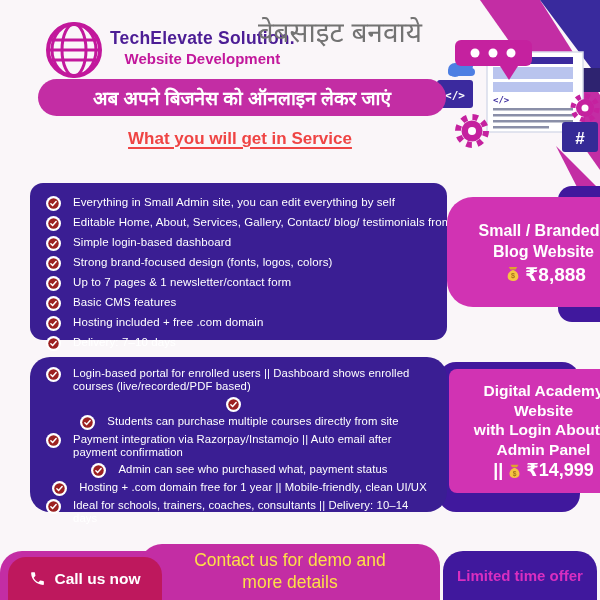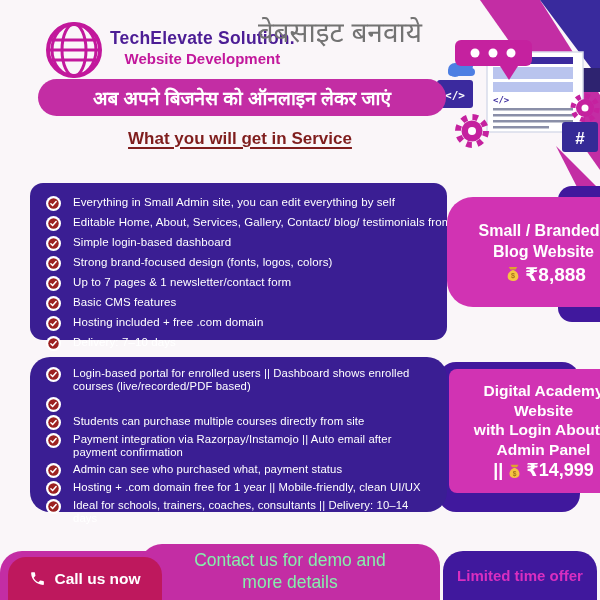--- a/index.html
+++ b/index.html
@@ -15,35 +15,35 @@
   .brand-tag{font-size:15px;font-weight:bold;color:#c2189c;margin-top:3px;text-align:center;}
   .hindi-headline{position:absolute;left:258px;top:12px;font-size:28px;font-weight:normal;color:#737373;}
   
   .banner{
     position:absolute;left:38px;top:79px;width:408px;height:37px;border-radius:24px;
     background:#c32da4;color:#fff;font-weight:bold;font-size:19px;
     display:flex;align-items:center;justify-content:center;z-index:3;
   }
   .heading{
     position:absolute;left:30px;top:129px;width:420px;text-align:center;
-    font-size:17px;font-weight:bold;color:#7f1d1d;
+    font-size:17px;font-weight:bold;color:#ef4444;
     text-decoration:underline;text-decoration-thickness:2px;text-underline-offset:3px;
   }
   
   .corner-svg{position:absolute;left:430px;top:0;width:170px;height:240px;z-index:1;}
   .illustration{position:absolute;left:430px;top:30px;width:170px;height:135px;z-index:2;}
   
   .card{
     position:absolute;left:30px;width:417px;background:#3a1e93;border-radius:20px;
     padding:13px 14px 10px 16px;box-sizing:border-box;z-index:2;
   }
   .card1{top:183px;height:157px;border-radius:13px;}
   .card2{top:357px;height:155px;padding-top:10px;}
   .row{display:flex;align-items:flex-start;margin-bottom:5px;}
-  .card2 .row{margin-bottom:3px;}
+  .card2 .row{margin-bottom:3px;justify-content:center;}
   .check{flex:0 0 15px;width:15px;height:15px;margin-right:12px;margin-top:0;}
   .row-text{color:#fff;font-size:11.5px;line-height:13.5px;letter-spacing:.1px;}
   .card1 .row-text{white-space:nowrap;}
   .card2 .row-text{font-size:11.3px;line-height:13.4px;}
   
   .badge-back{position:absolute;background:#40189d;z-index:1;}
   .badge1-back{left:558px;top:186px;width:42px;height:136px;border-radius:14px 0 0 14px;}
   .badge2-back{left:438px;top:362px;width:142px;height:150px;border-radius:18px;}
   .badge{
     position:absolute;background:#d133b3;color:#fff;font-weight:bold;z-index:2;
@@ -53,21 +53,21 @@
   .badge2{left:449px;top:369px;width:149px;height:124px;border-radius:8px;font-size:15.5px;line-height:19.5px;}
   .price-row{display:flex;align-items:center;justify-content:center;gap:4px;font-size:18px;margin-top:2px;}
   .badge1 .price-row{font-size:19px;}
   
   .footer-underlay{position:absolute;left:0;top:551px;width:172px;height:49px;background:#c32da4;border-radius:22px 0 0 0;z-index:1;}
   .btn{position:absolute;display:flex;align-items:center;justify-content:center;box-sizing:border-box;}
   .call-btn{left:8px;top:557px;width:154px;height:43px;background:#be185d;border-radius:18px 18px 0 0;gap:8px;z-index:3;}
   .call-label{color:#fff;font-weight:bold;font-size:15.5px;}
   .contact-btn{
     left:140px;top:544px;width:300px;height:56px;background:#c32da4;border-radius:22px 22px 0 0;
-    color:#86efac;font-size:17.5px;text-align:center;padding:0 34px;line-height:1.25;z-index:2;
+    color:#fde047;font-size:17.5px;text-align:center;padding:0 34px;line-height:1.25;z-index:2;
   }
   .offer-btn{left:443px;top:551px;width:154px;height:49px;background:#40189d;border-radius:20px 20px 0 0;z-index:2;}
   .offer-label{color:#d92ec0;font-weight:bold;font-size:15px;}
 </style>
 </head>
 <body>
 
 <div class="page">
 
   <svg class="corner-svg" viewBox="0 0 170 240">

